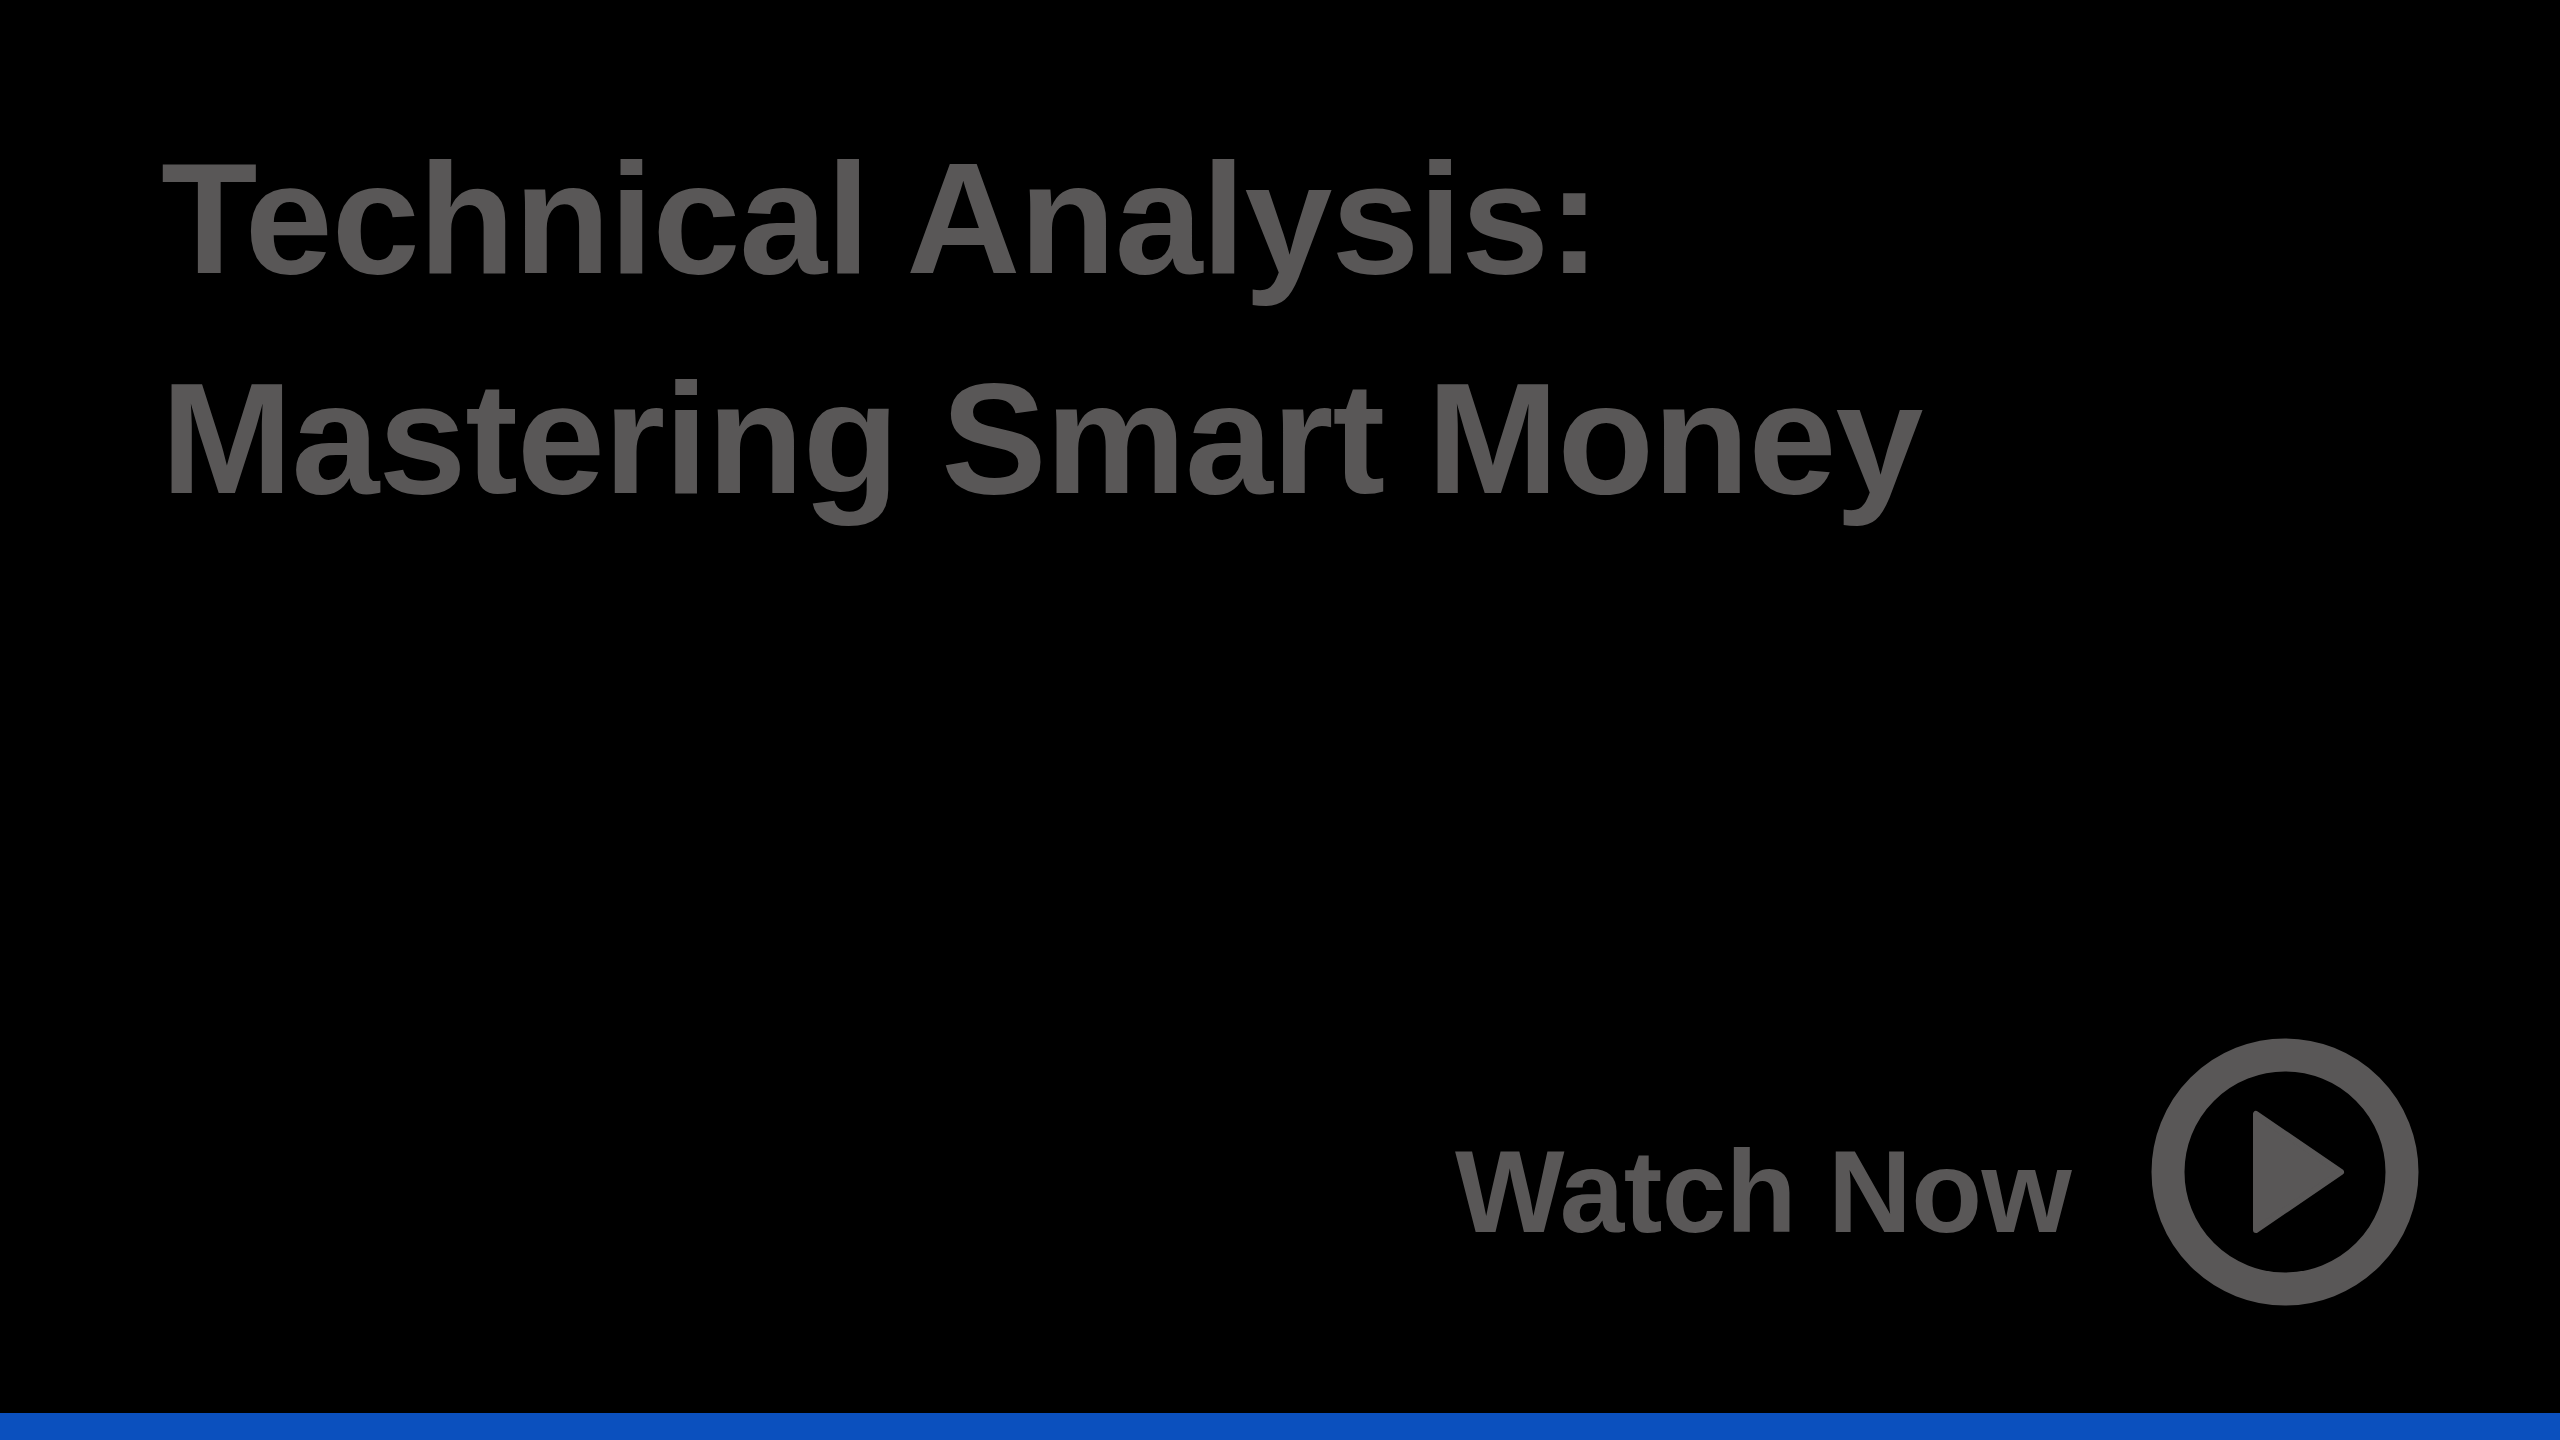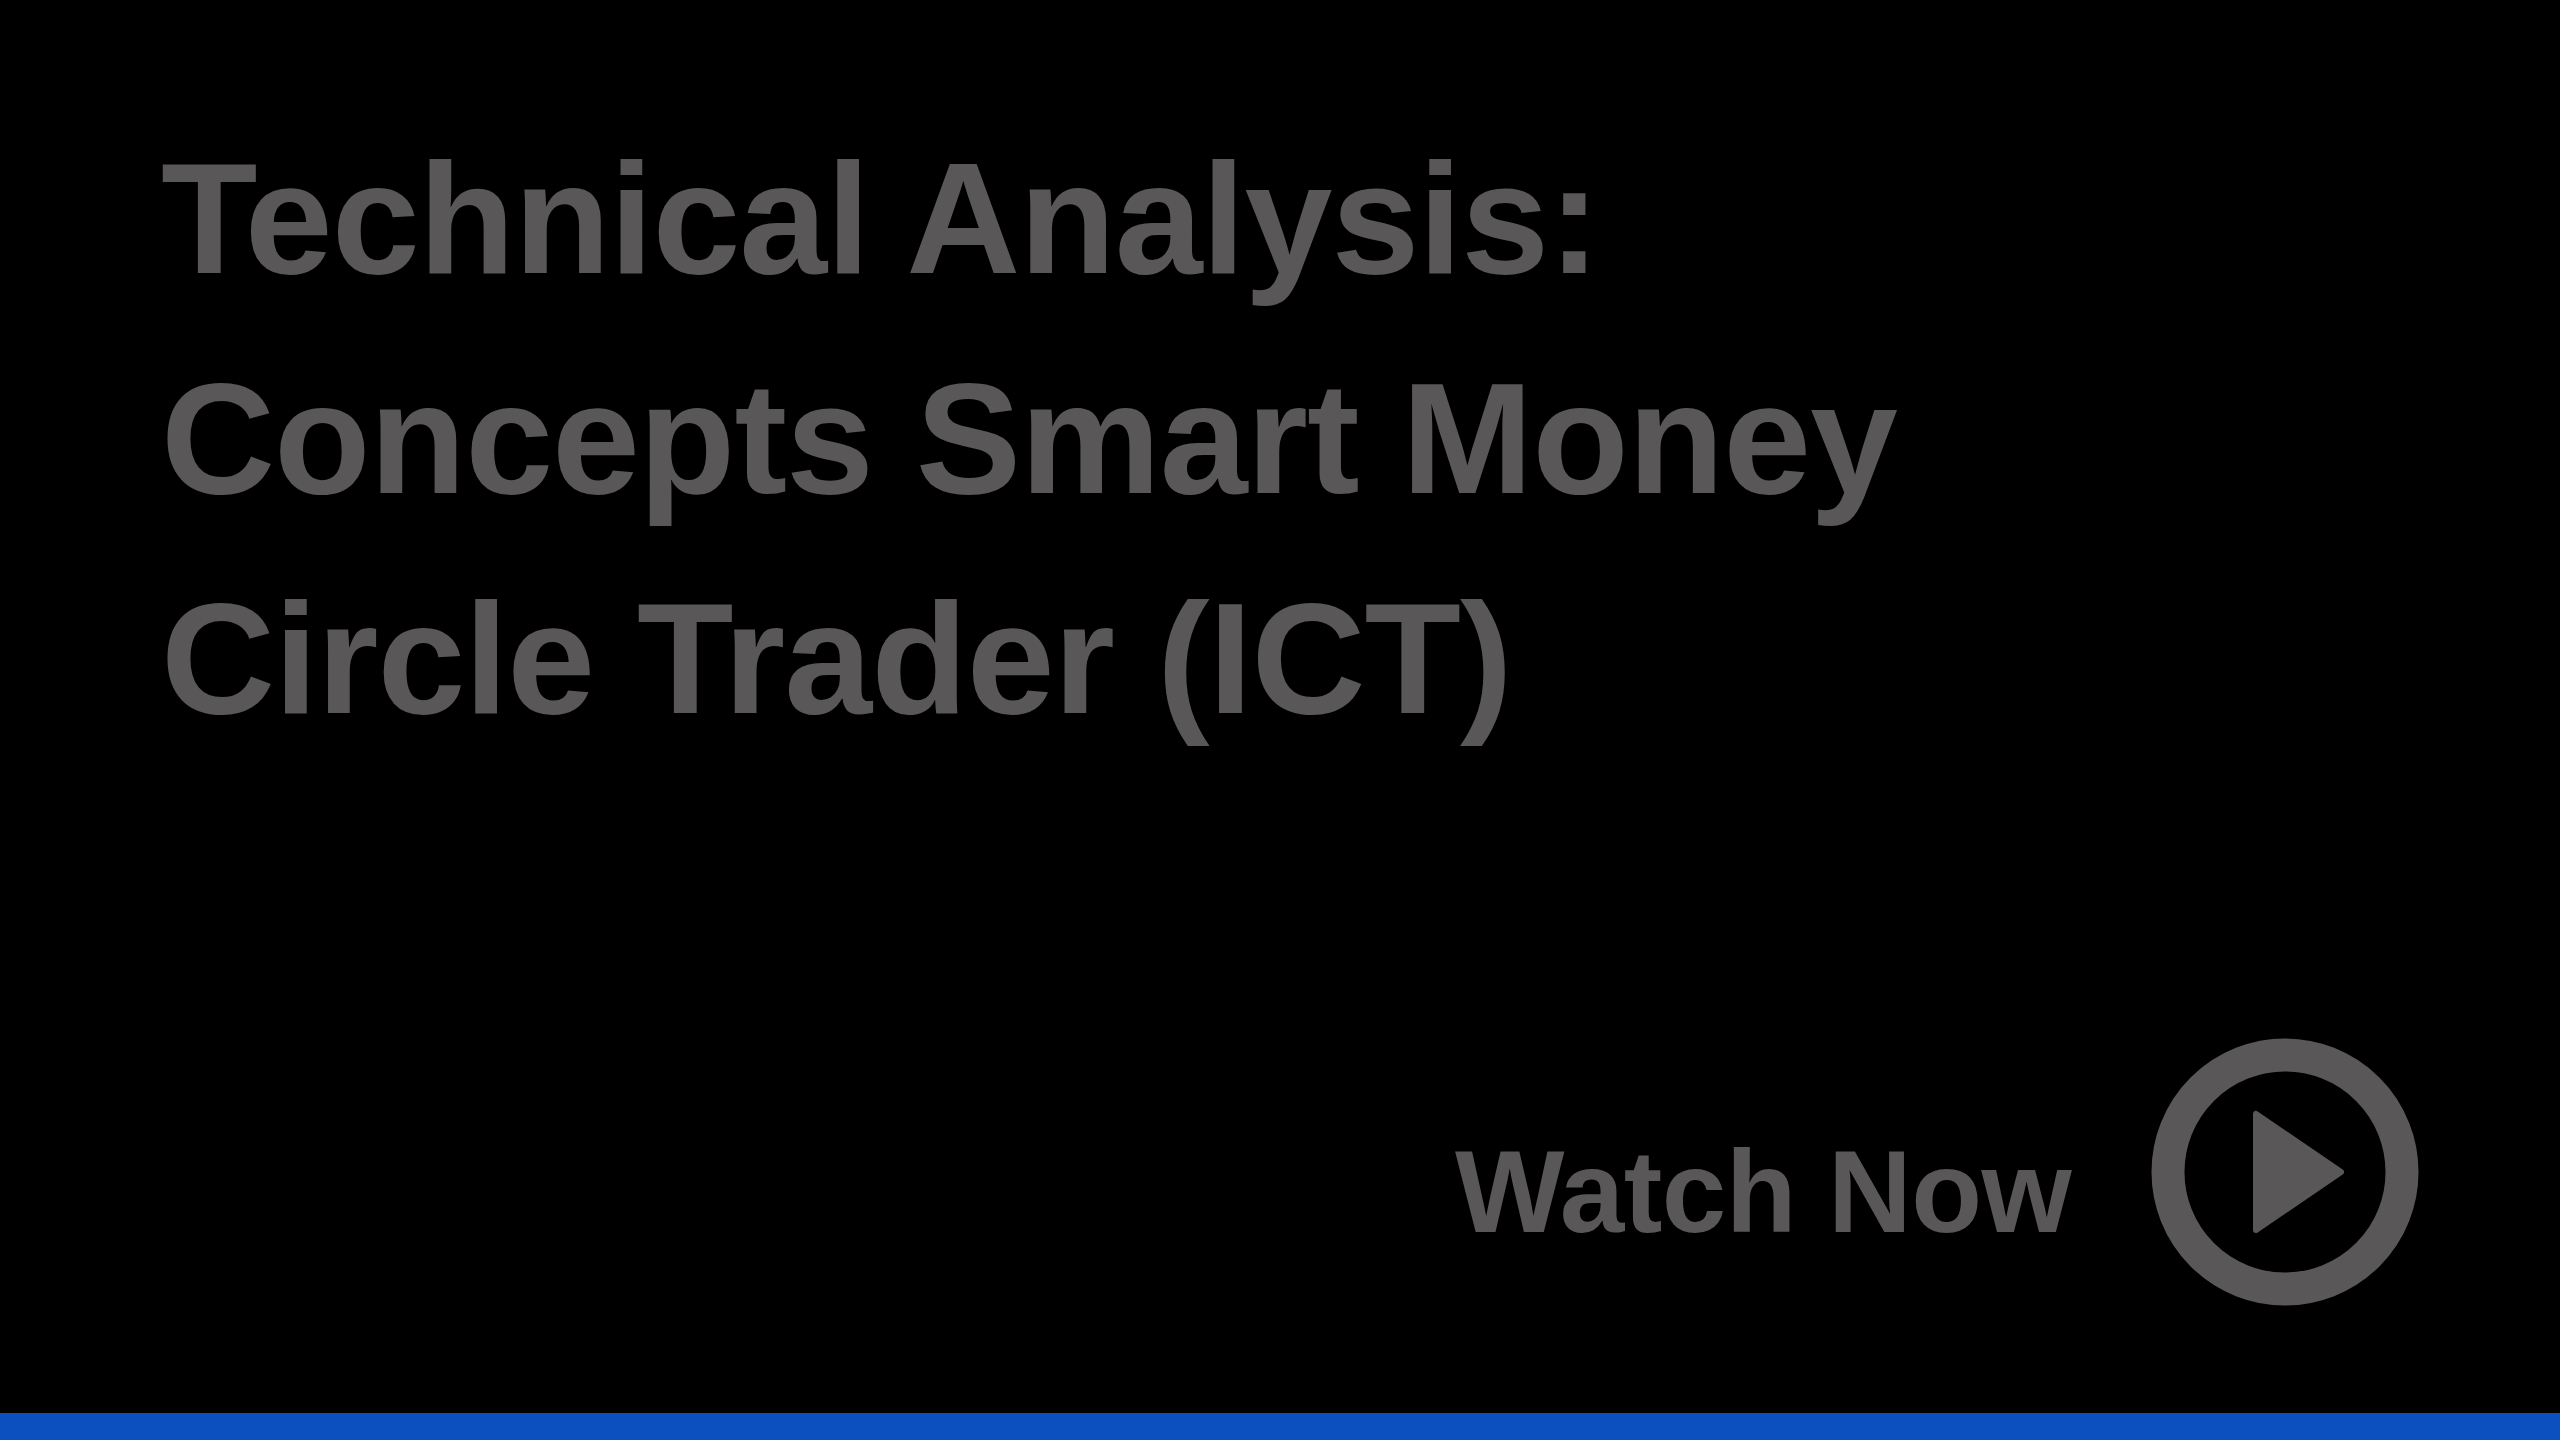--- a/index.html
+++ b/index.html
@@ -82,22 +82,21 @@
     background: #0b50be;
   }
 </style>
 </head>
 <body>
 
 <div id="promo-card">
 
   <div id="title-block">
     <span class="title-line">Technical Analysis:</span>
-    <span class="title-line">Concepts Smart Money</span>
-    <span class="title-line">Circle Trader (ICT)</span>
+    <span class="title-line">Mastering Smart Money</span>
   </div>
 
   <div id="cta-row">
     <span id="watch-now-label">Watch Now</span>
 
     <svg id="play-button" viewBox="0 0 268 268" xmlns="http://www.w3.org/2000/svg" aria-hidden="true">
       <circle cx="134" cy="134" r="117" fill="none" stroke="#595757" stroke-width="33"></circle>
       <path d="M 105 76 L 105 192 L 190 134 Z" fill="#595757" stroke="#595757" stroke-width="6" stroke-linejoin="round"></path>
     </svg>
   </div>

